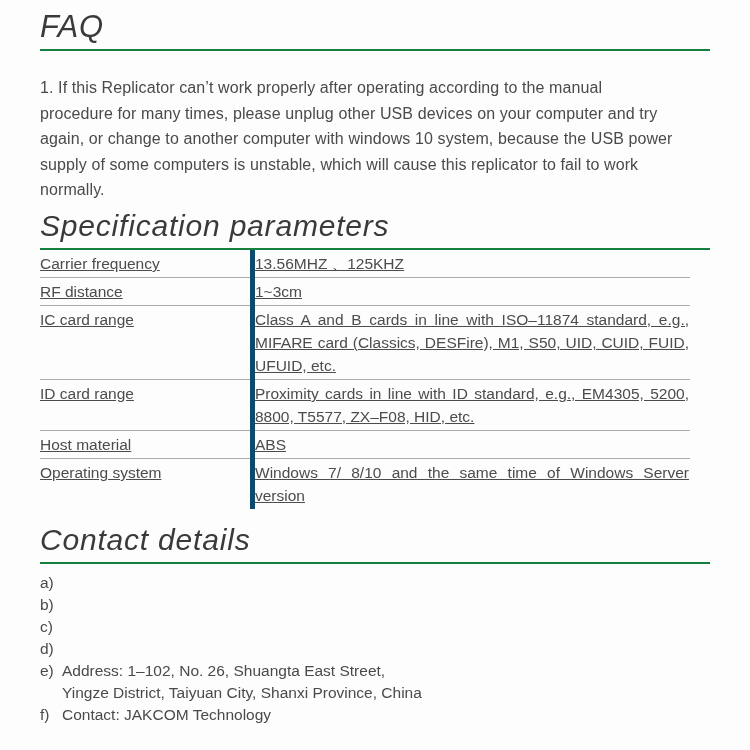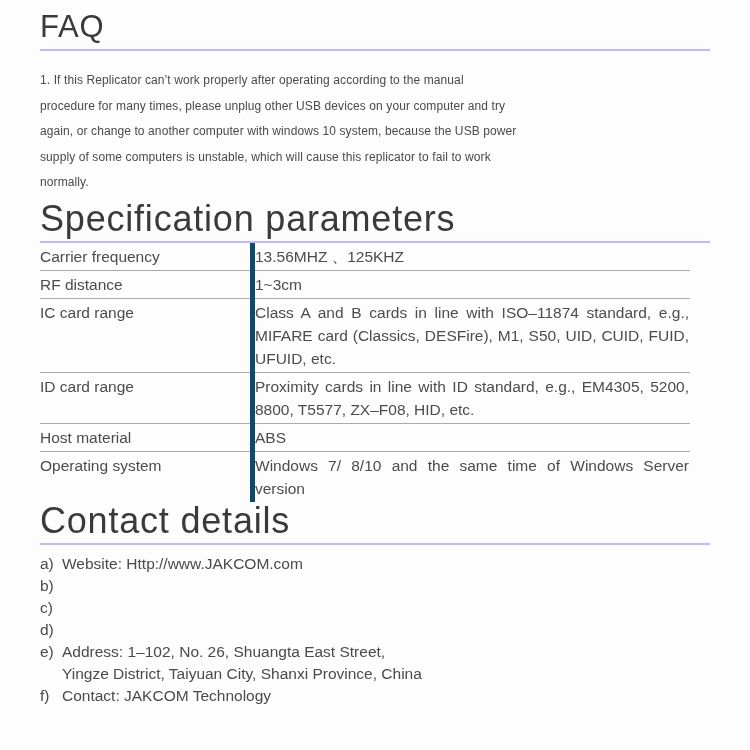--- a/index.html
+++ b/index.html
@@ -12,36 +12,37 @@
     font-family: "Liberation Sans", "DejaVu Sans", sans-serif;
   }
   .page {
     position: relative;
     width: 670px;
     margin: 0 auto 0 40px;
     padding-top: 8px;
     color: #474747;
   }
   .section-head {
-    border-bottom: 2px solid #c4b5fd;
+    border-bottom: 2px solid #15803d;
     padding-bottom: 3px;
+    font-style: italic;
   }
   .section-head h1, .section-head h2 {
     margin: 0;
     font-size: 31px;
     line-height: 38px;
     font-weight: 300;
     letter-spacing: 0.8px;
     color: #3a3a3a;
   }
-  .section-head h2 { font-size: 36px; }
+  .section-head h2 { font-size: 30px; }
 
   .faq-body {
-    margin-top: 17px;
-    font-size: 12px;
+    margin-top: 24px;
+    font-size: 16px;
     line-height: 25.6px;
     letter-spacing: 0.1px;
     color: #4a4a4a;
     white-space: pre-line;
   }
 
   .spec-head { margin-top: 4px; }
 
   table.spec-table {
     margin-top: 0;
@@ -49,35 +50,36 @@
     border-collapse: collapse;
     table-layout: fixed;
     font-size: 15.5px;
     color: #4c4c4c;
   }
   table.spec-table td {
     vertical-align: top;
     line-height: 23px;
     padding: 2px 1px 2px 0;
     border-bottom: 1px solid #ababab;
+    text-decoration: underline;
   }
   table.spec-table tr:last-child td { border-bottom: none; }
   td.spec-label {
     width: 209px;
     padding-left: 8px;
     padding-right: 6px;
   }
   td.spec-value {
     border-left: 5px solid #0c4a6e;
     padding-left: 11px;
     padding-right: 9px;
     text-align: justify;
   }
 
-  .contact-head { }
+  .contact-head { margin-top: 12px; }
 
   .contact-list {
     margin-top: 8px;
     font-size: 15.5px;
     line-height: 22px;
     color: #4a4a4a;
   }
   .contact-item {
     display: flex;
     align-items: flex-start;
@@ -134,21 +136,20 @@
       </tr>
     </tbody>
   </table>
 
   <div class="section-head contact-head">
     <h2>Contact details</h2>
   </div>
   <div class="contact-list">
     <div class="contact-item">
       <span class="contact-prefix">a)</span>
-      <span class="contact-text">Website: Http://www.JAKCOM.com</span>
     </div>
     <div class="contact-item">
       <span class="contact-prefix">b)</span>
     </div>
     <div class="contact-item">
       <span class="contact-prefix">c)</span>
     </div>
     <div class="contact-item">
       <span class="contact-prefix">d)</span>
     </div>

